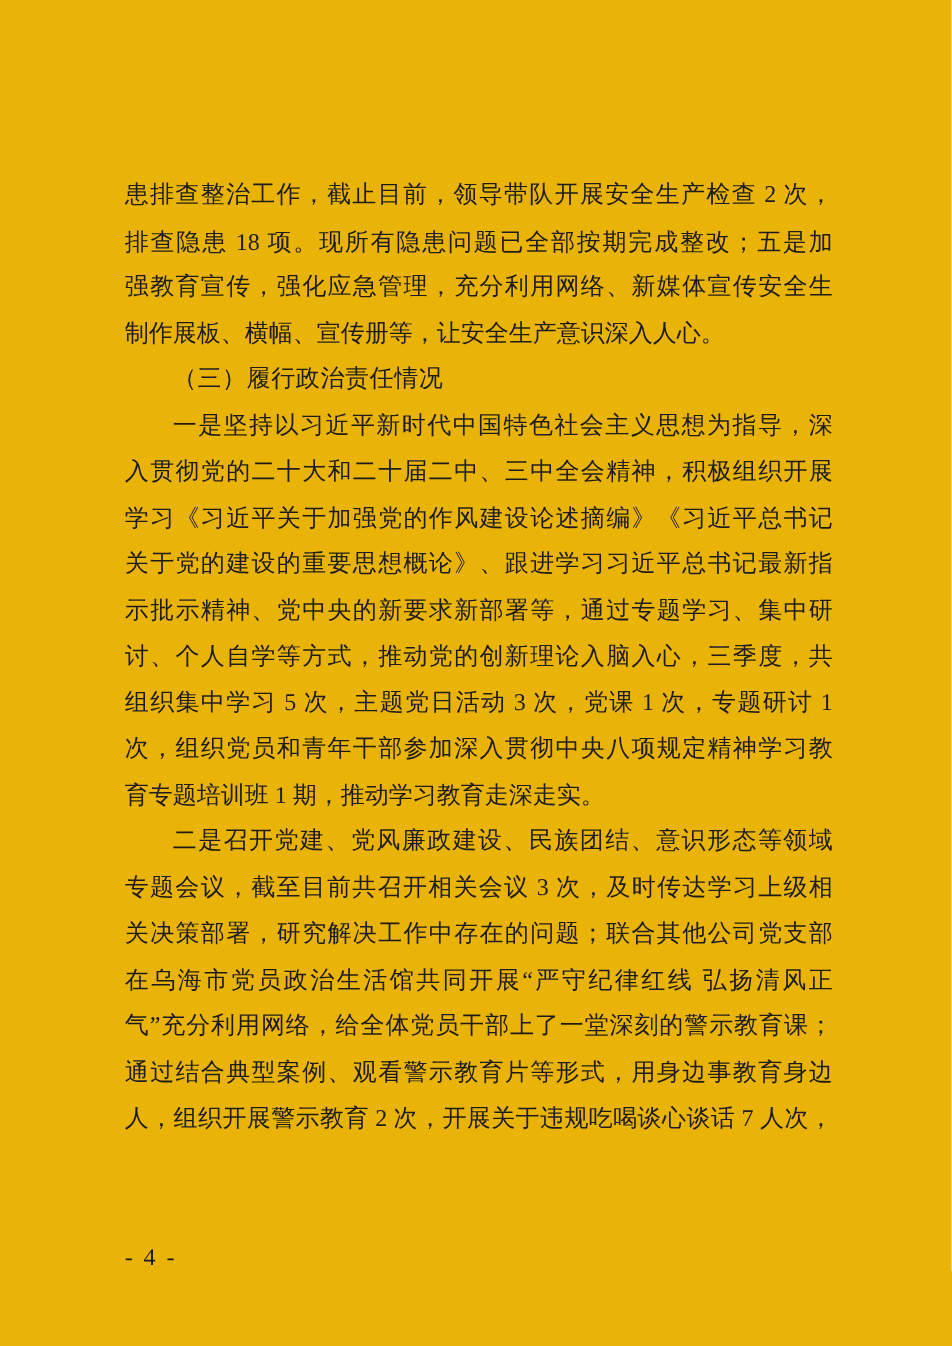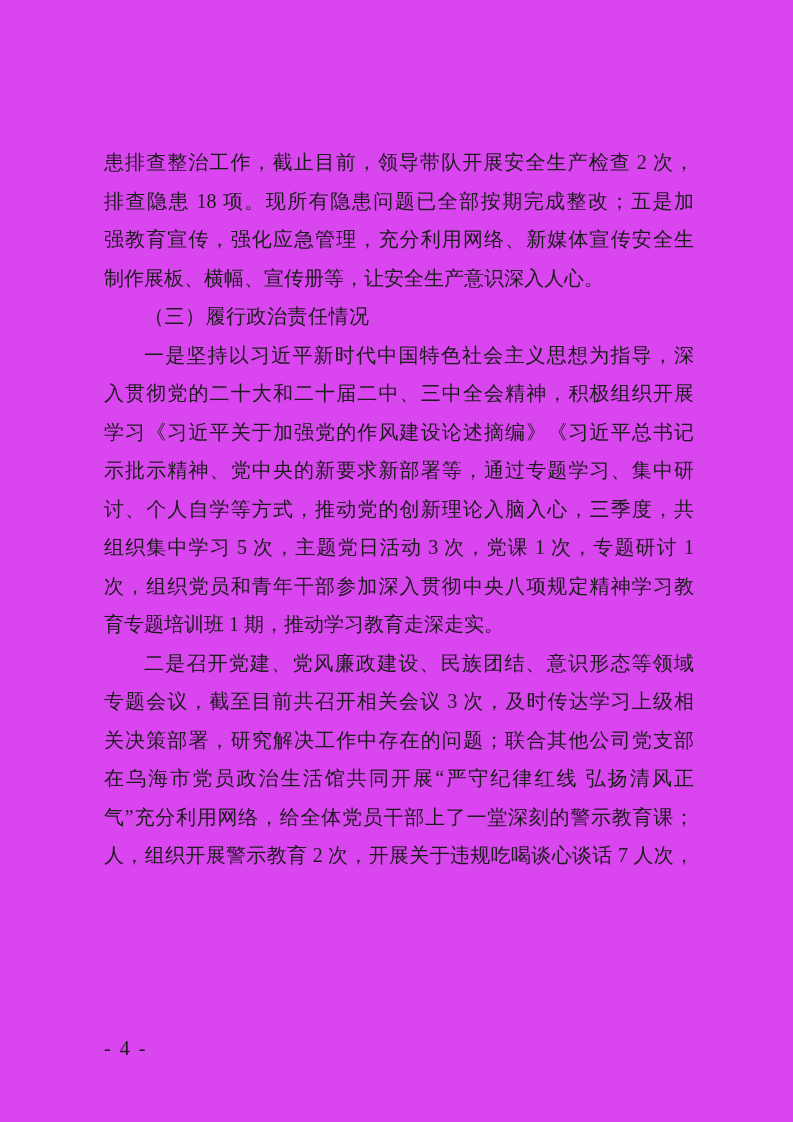--- a/index.html
+++ b/index.html
@@ -1,21 +1,21 @@
 <!DOCTYPE html>
 <html><head>
 <meta charset="utf-8">
 <style>
   * { margin: 0; padding: 0; box-sizing: border-box; }
   html, body { background: #e8e8e8; }
   .page {
     position: relative;
     width: 793px;
     height: 1122px;
-    background: #d946ef;
+    background: #eab308;
     margin: 0 auto;
     overflow: hidden;
     font-family: "Liberation Serif", "DejaVu Serif", serif;
   }
   .doc-body {
     position: absolute;
     left: 104px;
     top: 143px;
     width: 590px;
   }
@@ -60,26 +60,28 @@
 <div class="page">
   <div class="doc-body" id="doc-body">
       <div class="line"><span>患排查整治工作，截止目前，领导带队开展安全生产检查 2 次，</span></div>
       <div class="line"><span>排查隐患 18 项。现所有隐患问题已全部按期完成整改；</span><span class="bold-run">五是</span><span>加</span></div>
       <div class="line"><span>强教育宣传，强化应急管理，充分利用网络、新媒体宣传安全生</span></div>
       <div class="line nojust"><span>制作展板、横幅、宣传册等，让安全生产意识深入人心。</span></div>
       <div class="line nojust indent heading"><span>（三）履行政治责任情况</span></div>
       <div class="line indent"><span>一是坚持以习近平新时代中国特色社会主义思想为指导，深</span></div>
       <div class="line"><span>入贯彻党的二十大和二十届二中、三中全会精神，积极组织开展</span></div>
       <div class="line"><span>学习《习近平关于加强党的作风建设论述摘编》《习近平总书记</span></div>
+      <div class="line"><span>关于党的建设的重要思想概论》、跟进学习习近平总书记最新指</span></div>
       <div class="line"><span>示批示精神、党中央的新要求新部署等，通过专题学习、集中研</span></div>
       <div class="line"><span>讨、个人自学等方式，推动党的创新理论入脑入心，三季度，共</span></div>
       <div class="line"><span>组织集中学习 5 次，主题党日活动 3 次，党课 1 次，专题研讨 1</span></div>
       <div class="line"><span>次，组织党员和青年干部参加深入贯彻中央八项规定精神学习教</span></div>
       <div class="line nojust"><span>育专题培训班 1 期，推动学习教育走深走实。</span></div>
       <div class="line indent"><span>二是召开党建、党风廉政建设、民族团结、意识形态等领域</span></div>
       <div class="line"><span>专题会议，截至目前共召开相关会议 3 次，及时传达学习上级相</span></div>
       <div class="line"><span>关决策部署，研究解决工作中存在的问题；联合其他公司党支部</span></div>
       <div class="line"><span>在乌海市党员政治生活馆共同开展“严守纪律红线 弘扬清风正</span></div>
       <div class="line"><span>气”充分利用网络，给全体党员干部上了一堂深刻的警示教育课；</span></div>
+      <div class="line"><span>通过结合典型案例、观看警示教育片等形式，用身边事教育身边</span></div>
       <div class="line"><span>人，组织开展警示教育 2 次，开展关于违规吃喝谈心谈话 7 人次，</span></div>
     </div>
   <div class="footer">- 4 -</div>
 </div>
 
 </body></html>

